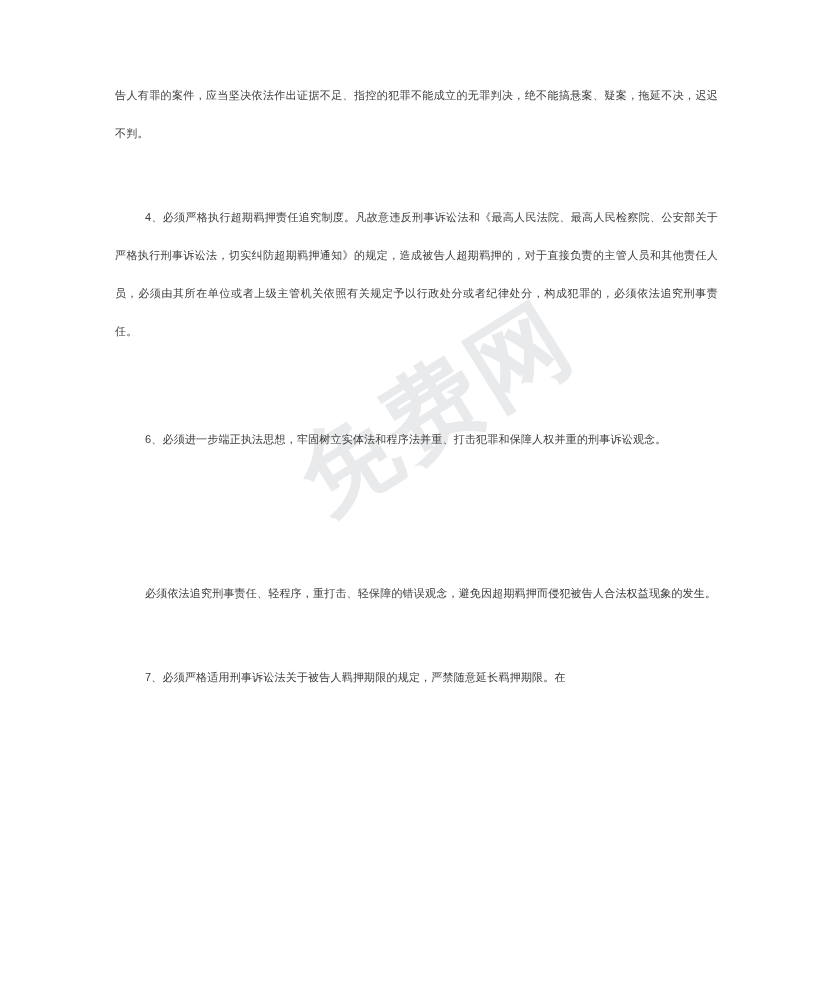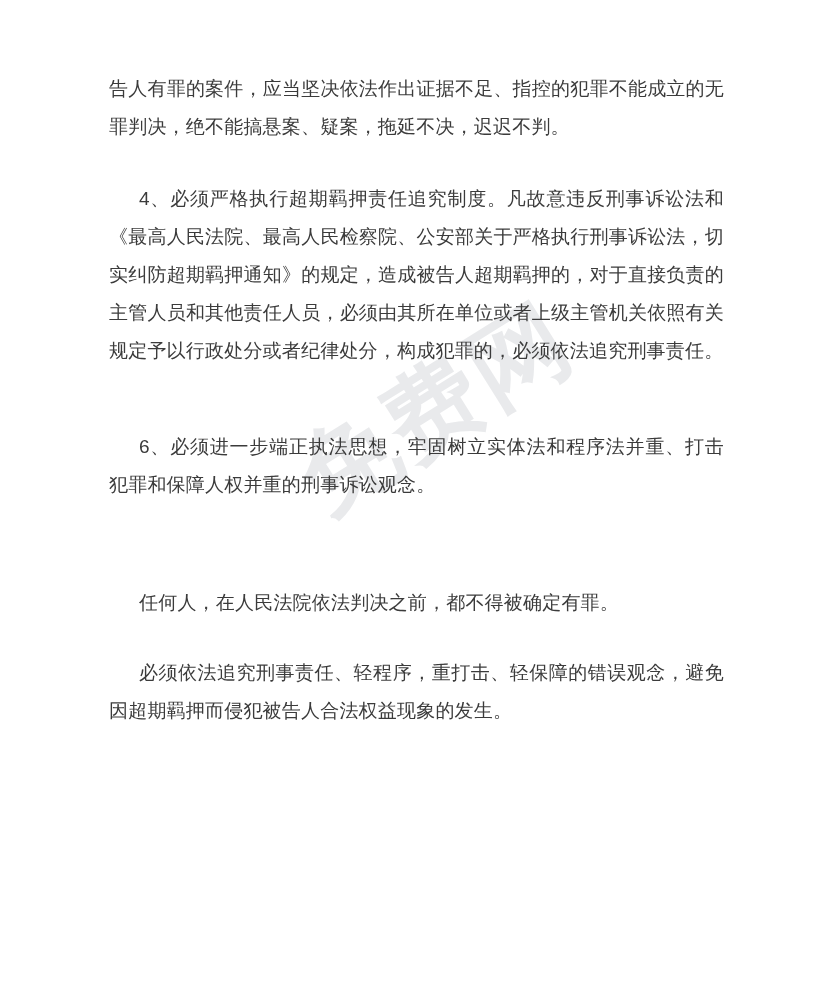--- a/index.html
+++ b/index.html
@@ -54,24 +54,24 @@
   }
 
   
   #content {
     position: relative;
     z-index: 1;
   }
 
   .para {
     color: #3b3b3b;
-    font-size: 19px;
+    font-size: 11px;
     line-height: 38px;
     letter-spacing: 0.2px;
-    margin: 4px;
+    margin: 10px;
     text-align: justify;
     text-justify: inter-ideograph;
     word-break: break-all;
   }
 
   .para.indent {
     text-indent: 30px;
   }
 
   
@@ -97,21 +97,21 @@
 
     <div class="gap-sm"></div>
 
     <p class="para indent">6、必须进一步端正执法思想，牢固树立实体法和程序法并重、打击犯罪和保障人权并重的刑事诉讼观念。</p>
     <div class="gap-sm"></div>
 
     <div class="gap-sm"></div>
 
     <div class="gap-sm"></div>
 
-    <p class="para indent">任何人，在人民法院依法判决之前，都不得被确定有罪。</p>
     <div class="gap-sm"></div>
 
     <p class="para indent">必须依法追究刑事责任、轻程序，重打击、轻保障的错误观念，避免因超期羁押而侵犯被告人合法权益现象的发生。</p>
     <div class="gap-md"></div>
 
+    <p class="para indent">7、必须严格适用刑事诉讼法关于被告人羁押期限的规定，严禁随意延长羁押期限。在</p>
 
   </div>
 </div>
 
 </body></html>

